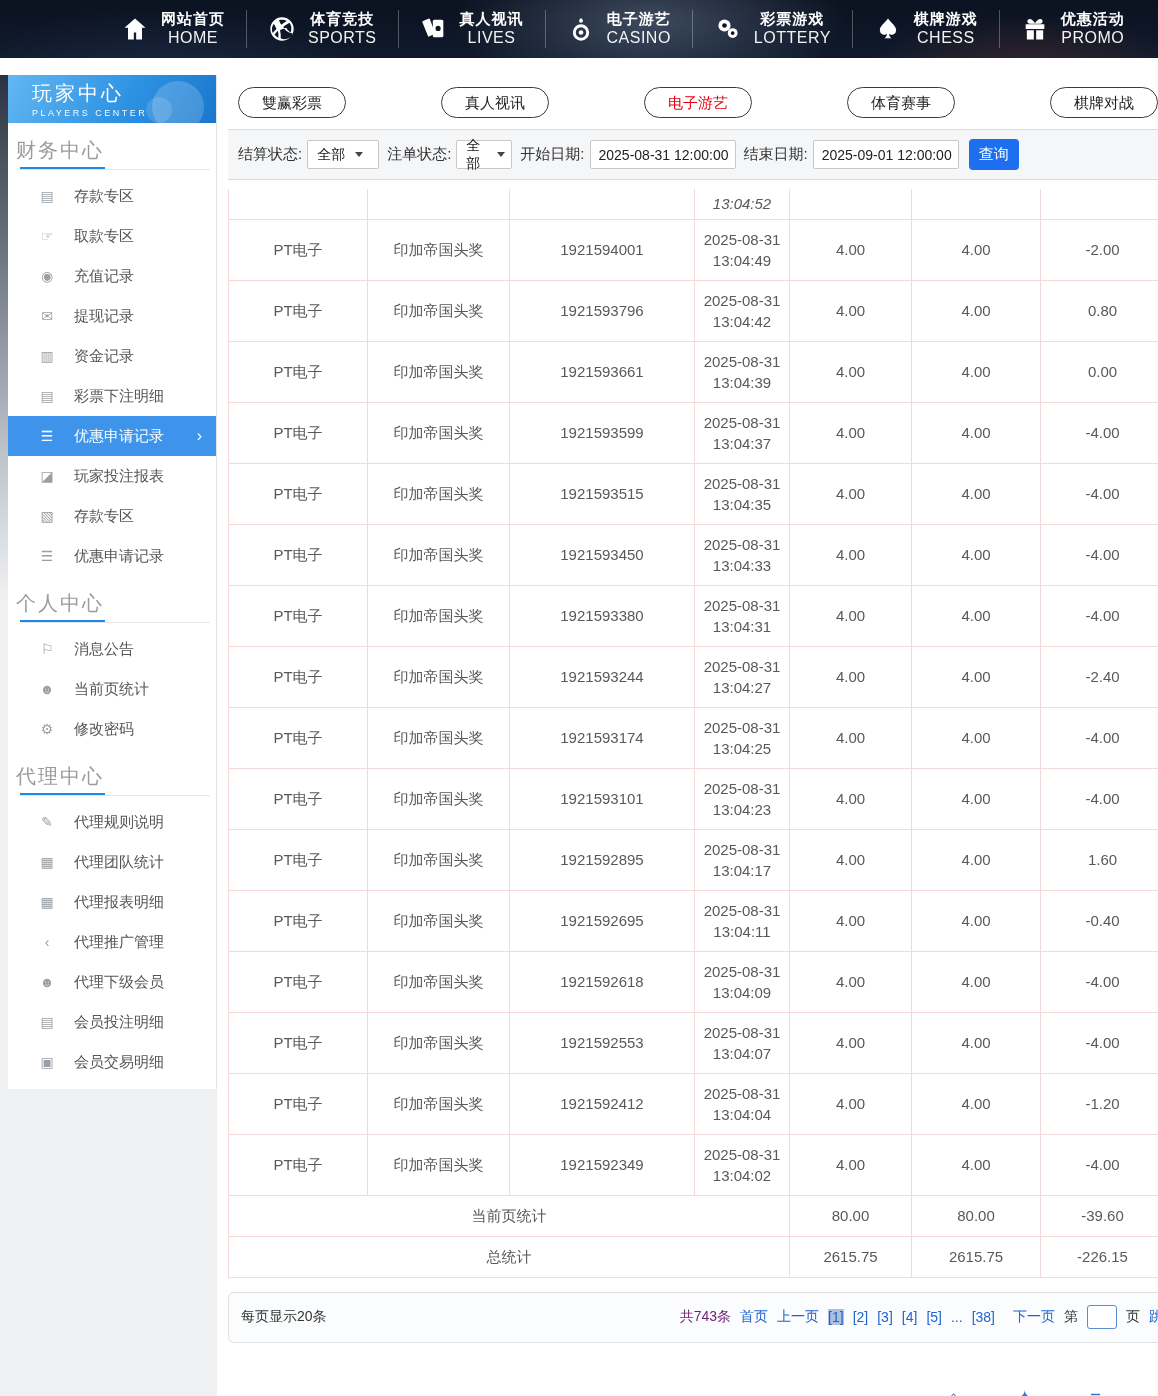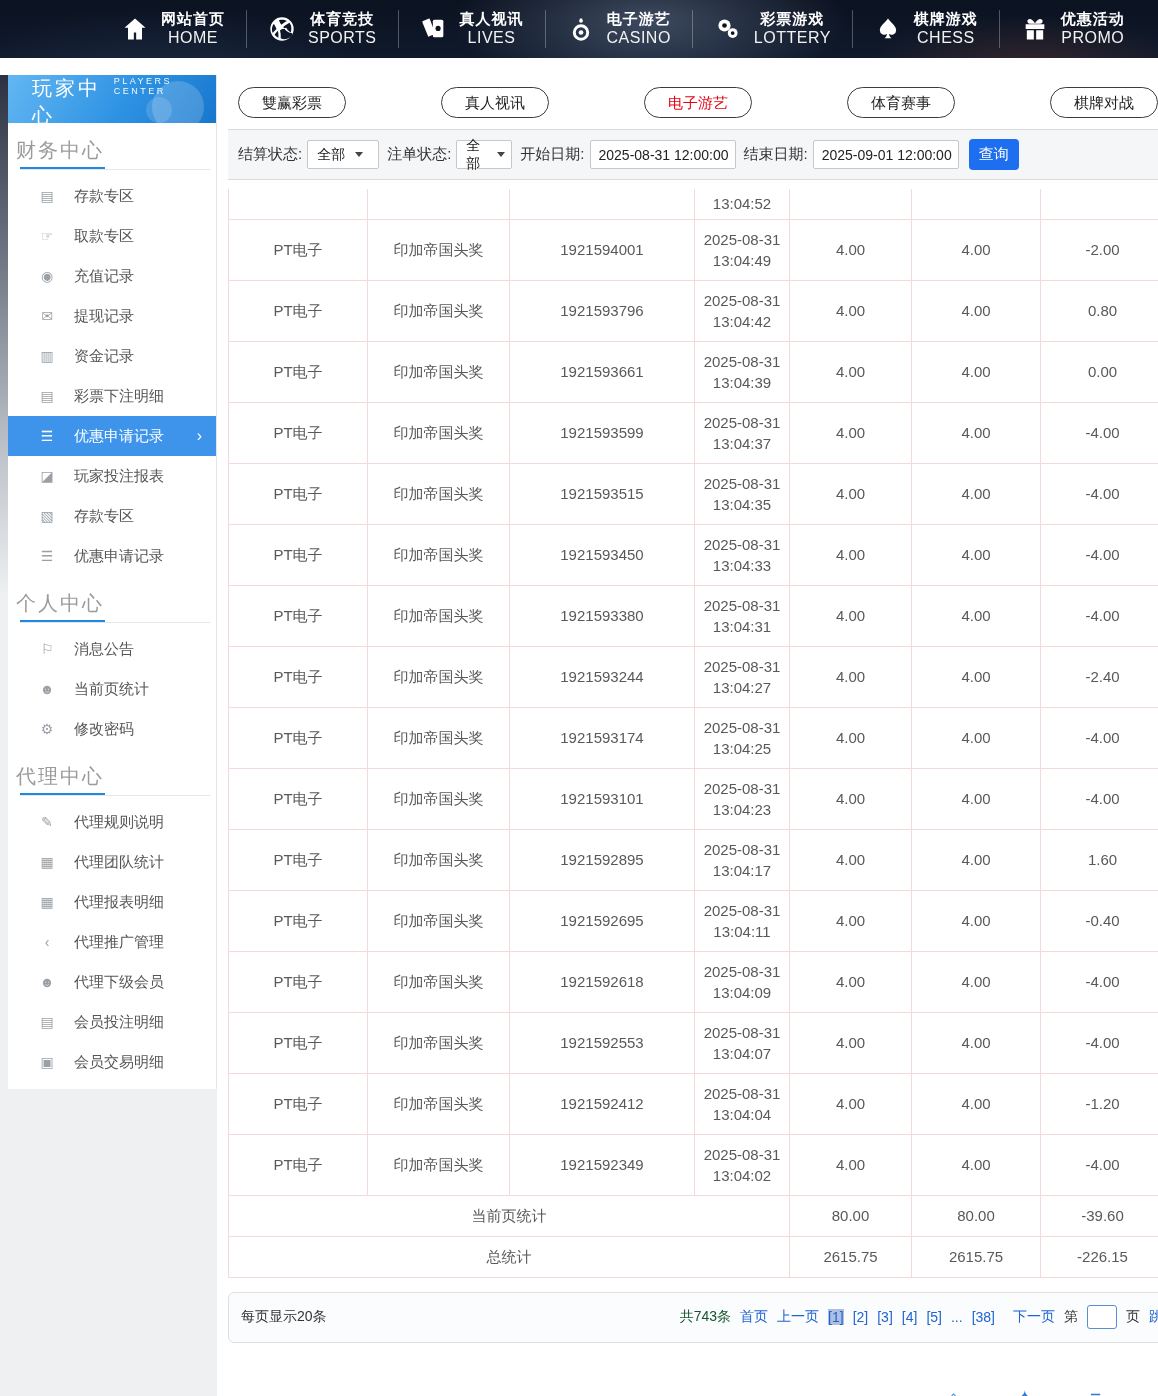--- a/index.html
+++ b/index.html
@@ -27,21 +27,21 @@
   .nav-en { color:#f2f2f2; font-size:16px; letter-spacing:.5px; }
   .nav-sep { width:1px; height:38px; background:rgba(255,255,255,.28); }
 
   
   .left-bg { position:absolute; left:0; top:75px; width:217px; height:1321px; background:#eef0f1; }
   .left-strip { position:absolute; left:0; top:75px; width:8px; height:520px;
     background:linear-gradient(180deg,#2b3140 0%, #6d7682 35%, #b9bec6 70%, #eef0f1 100%); }
   .sidebar { position:absolute; left:8px; top:75px; width:209px; height:1014px; background:#fff;
     border-right:1px solid #e3e5e7; }
   .sb-header { height:48px; background:linear-gradient(120deg,#63b7f2 0%, #2f93e4 55%, #1877cd 100%);
-    position:relative; overflow:hidden; display:flex; justify-content:center; padding-left:24px; }
+    position:relative; overflow:hidden; display:flex; flex-direction:column; justify-content:center; padding-left:24px; }
   .sb-header:before { content:""; position:absolute; right:12px; top:6px; width:52px; height:52px; border-radius:50%;
     background:rgba(255,255,255,.18); }
   .sb-header:after { content:""; position:absolute; right:44px; top:22px; width:26px; height:26px; border-radius:50%;
     background:rgba(255,255,255,.14); }
   .sb-title { color:#fff; font-size:20px; letter-spacing:3px; }
   .sb-sub { color:rgba(255,255,255,.95); font-size:9px; letter-spacing:2.5px; margin-top:1px; }
 
   .sb-sec { margin-top:14px; }
   .sb-sec-title { padding:0 8px; font-size:20px; color:#9b9b9b; letter-spacing:2px; height:26px; }
   .sb-underline { margin:4px 0 6px 0; height:3px; position:relative; }
@@ -73,28 +73,28 @@
     border-right:4px solid transparent; border-top:5px solid #444; }
   .fsel.narrow .car { margin-left:4px; }
   .fin { height:29px; width:146px; border:1px solid #c7c7c7; border-radius:2px; background:#fff;
     font-size:14px; color:#222; padding-left:8px; font-family:"Liberation Sans",sans-serif; margin-right:8px; }
   .query-btn { margin-left:2px; width:50px; height:31px; background:#1e6ff0; border:none; border-radius:4px;
     color:#fff; font-size:15px; cursor:pointer; font-family:"Liberation Sans",sans-serif; }
 
   table.rec { border-collapse:collapse; table-layout:fixed; width:936px; margin-top:9px; }
   table.rec td { border:1px solid #f3d9d9; text-align:center; vertical-align:middle;
     color:#58595b; font-size:15px; height:61px; line-height:21px; overflow:hidden; }
-  table.rec tr.partial td { height:30px; border-top:none; }
+  table.rec tr.partial td { height:30px; border-top:none;font-style:italic; }
   table.rec tr.summary td { height:41px; }
 
   
   .pagbar { margin-top:14px; width:962px; height:51px; background:#fbfcfd; border:1px solid #e0e0e0;
     border-radius:6px; display:flex; align-items:center; padding:0 12px; font-size:14px; color:#333; }
   .pag-right { margin-left:auto; display:flex; align-items:center; gap:9px; white-space:nowrap; }
-  .pag-total { color:#14532d; }
+  .pag-total { color:#701a75; }
   .plink { color:#2064d0; cursor:pointer; }
   .pnum { color:#2064d0; cursor:pointer; }
   .pnum.cur { background:#afbfdf; }
   .jump-in { width:30px; height:24px; border:1px solid #5b8dd6; border-radius:3px; background:#fff; }
   .clipped-frag { position:absolute; left:948px; top:1386px; color:#2e7bd6; font-size:19px;
     letter-spacing:26px; white-space:nowrap; }
 </style>
 </head>
 <body>
 

